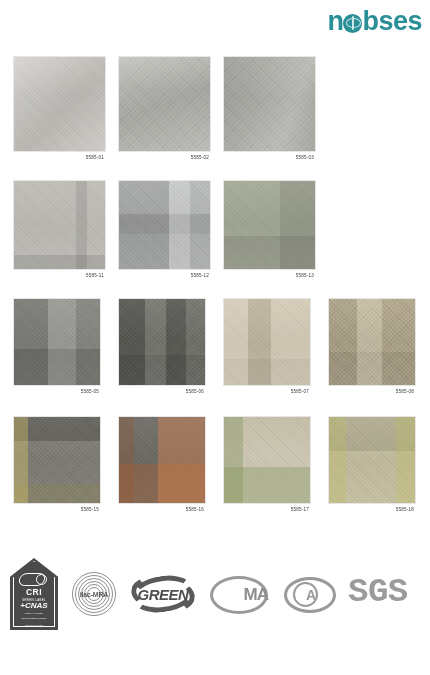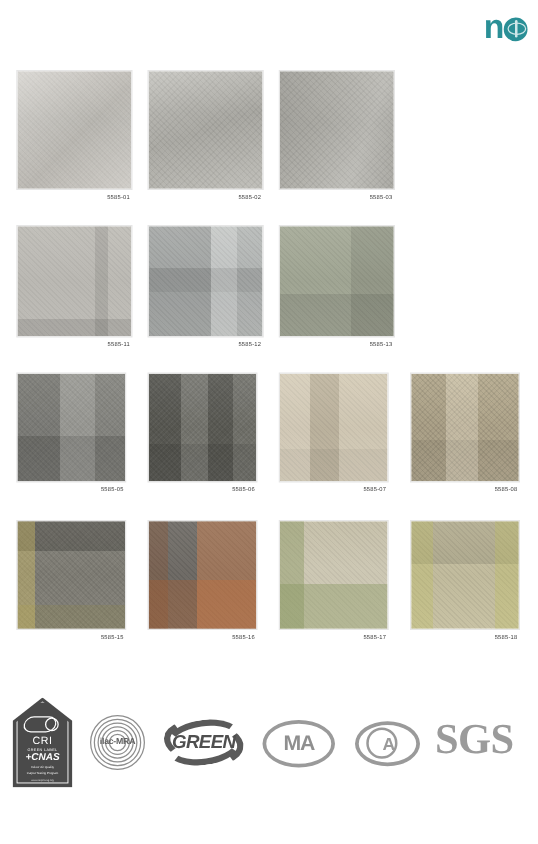--- a/index.html
+++ b/index.html
@@ -83,21 +83,21 @@
   }
   .cri-roll .r1 {
     position:absolute; left:0; top:0; width: 26px; height: 13px;
     border: 1.4px solid #fff; border-radius: 7px/6.5px;
     transform: skewX(-12deg);
   }
   .cri-roll .r2 {
     position:absolute; left:17px; top:1px; width: 11px; height: 11px;
     border: 1.4px solid #fff; border-radius: 50%;
   }
-  .cri-cri { font-size: 8.5px; font-weight: normal; letter-spacing: 0.5px; margin-top: 14px; }
+  .cri-cri { font-size: 8.5px; font-weight: bold; letter-spacing: 0.5px; margin-top: 14px; }
   .cri-gl { font-size: 3px; letter-spacing: 0.3px; margin-top: 1px; }
   .cri-plus { font-size: 8px; font-weight: bold; font-style: italic; line-height: 1; }
   .cri-sub { font-size: 2.4px; line-height: 1.35; text-align: center; margin-top: 2px; opacity: .92; }
   .cri-foot { font-size: 2.1px; margin-top: 4px; opacity: .8; }
 
   
   .ilac { width: 44px; height: 44px; border-radius: 50%; position: relative; }
   .ilac .ring {
     position:absolute; border: 0.8px solid #8e8e8e; border-radius: 50%;
   }
@@ -131,21 +131,21 @@
 
   
   .ma { width: 58px; height: 38px; position: relative; }
   .ma .shell {
     position:absolute; inset:0;
     border: 3.5px solid #9a9a9a;
     border-radius: 50% / 50%;
   }
   .ma-txt {
     position:absolute; left:0; right:0; top:50%; transform: translateY(-50%);
-    text-align:center; font-size: 17px; font-weight: bold; color:#8f8f8f;
+    text-align:right; font-size: 17px; font-weight: bold; color:#8f8f8f;
     letter-spacing: -1px;
   }
 
   
   .cal { width: 52px; height: 36px; position: relative; }
   .cal .shell {
     position:absolute; inset:0; border: 3px solid #9a9a9a; border-radius: 50%;
   }
   .cal .inner {
     position:absolute; left: 9px; top: 5px; width: 25px; height: 25px;
@@ -153,32 +153,33 @@
   }
   .cal-txt {
     position:absolute; left:0; right:0; top:50%; transform: translateY(-50%);
     text-align:center; font-size: 14px; font-weight: bold; color:#9a9a9a;
     letter-spacing: -2px;
   }
 
   
   .sgs {
     font-size: 34px; font-weight: bold; color: #9b9b9b; letter-spacing: -0.5px;
-    font-family: Liberation Serif, serif;
+    font-family: Liberation Mono, monospace;
   }
 </style>
 </head>
 <body>
 
 <div class="page">
 
   <div class="header">
     <div class="logo">
       <span class="lg-pre">n</span>
       <span class="logo-mark"></span>
+      <span class="lg-post">bses</span>
     </div>
   </div>
 
   <div class="grid-wrap">
 
     <div class="row" style="height:132px;">
       <div class="cell" style="left:13px;  top:8px; width:93px;">
         <div class="swatch" style="height:96px;">
           <div class="tex" style="background:
              linear-gradient(135deg, rgba(255,255,255,.30) 0%, rgba(0,0,0,.05) 55%, rgba(255,255,255,.18) 100%),

